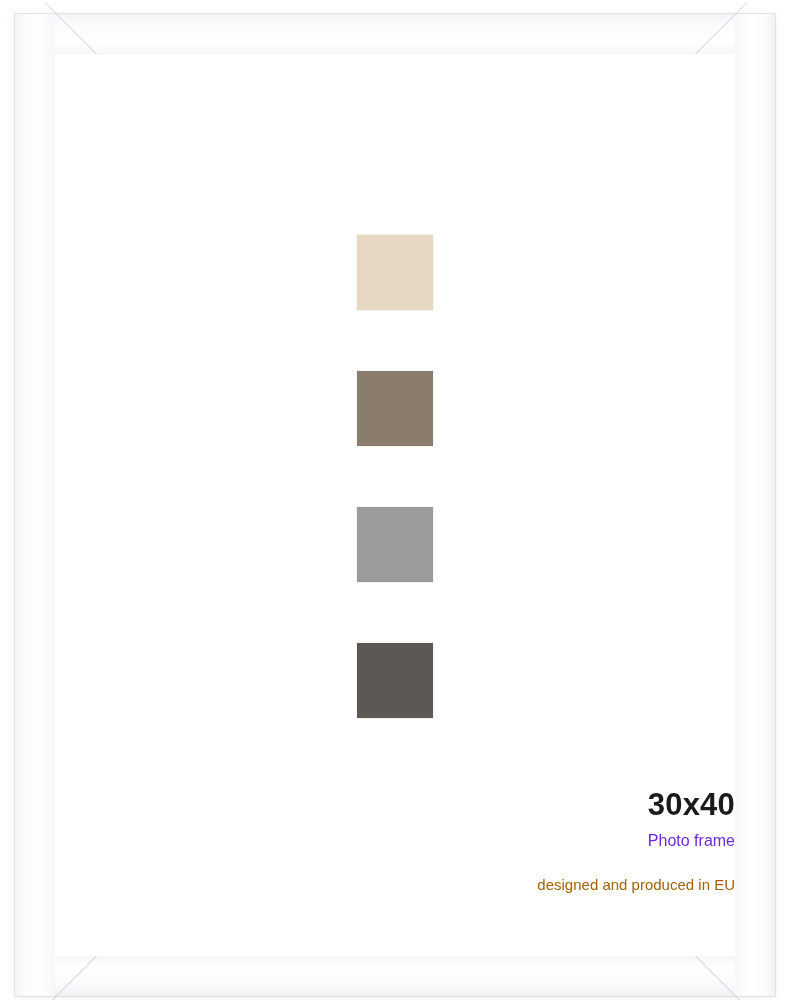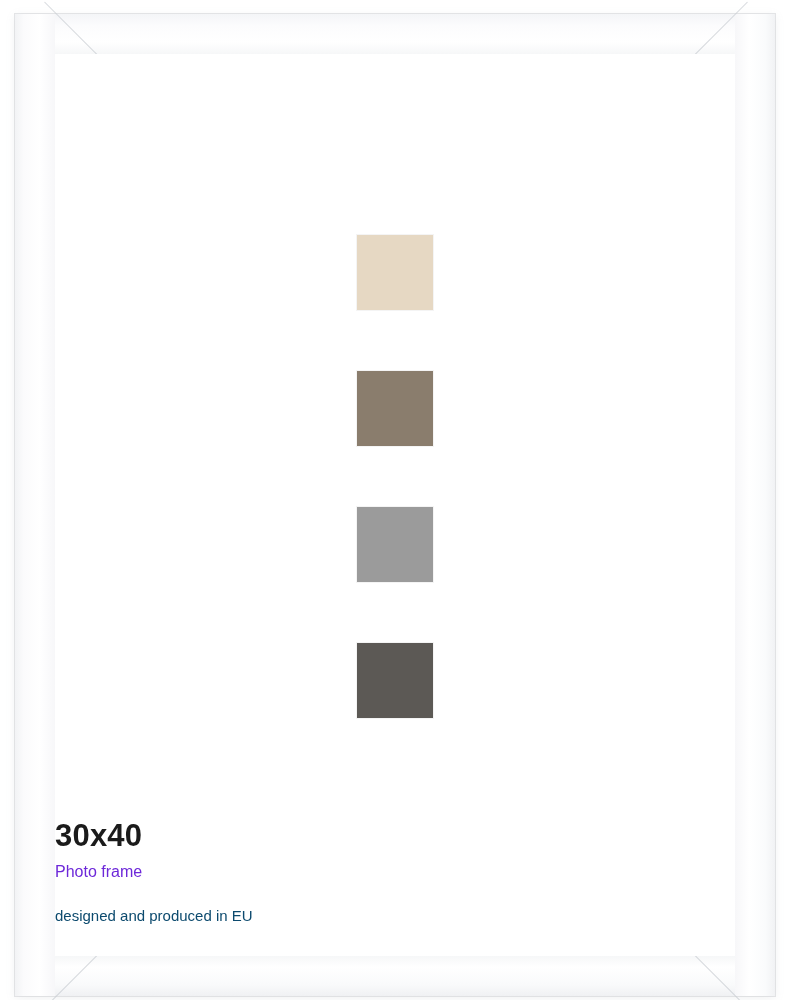--- a/index.html
+++ b/index.html
@@ -130,22 +130,22 @@
     margin-bottom: 61px;
     box-shadow: 0 0 0 1px rgba(0,0,0,0.045);
   }
   .swatch:last-child { margin-bottom: 0; }
 
   
   #caption {
     position: absolute;
     left: 0;
     right: 0;
-    top: 766px;
-    text-align: left;
+    top: 735px;
+    text-align: right;
     color: #1b1b1b;
   }
   #caption-size {
     font-size: 31px;
     font-weight: 700;
     letter-spacing: 0.2px;
     line-height: 1;
     margin: 0;
   }
   #caption-subtitle {
@@ -153,21 +153,21 @@
     font-weight: 400;
     line-height: 1;
     margin: 13px 0 0 0;
     color: #6d28d9;
   }
   #caption-origin {
     font-size: 15px;
     font-weight: 400;
     line-height: 1;
     margin: 28px 0 0 0;
-    color: #0c4a6e;
+    color: #a16207;
   }
 </style>
 </head>
 <body>
 
 <div id="product-stage">
 
   <div id="frame">
 
     <div class="moulding-face moulding-top"></div>

